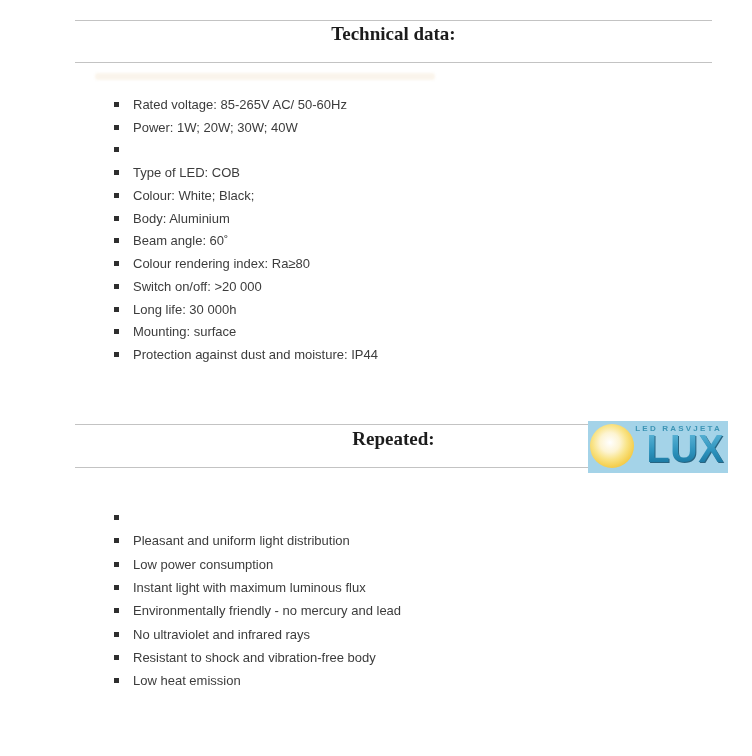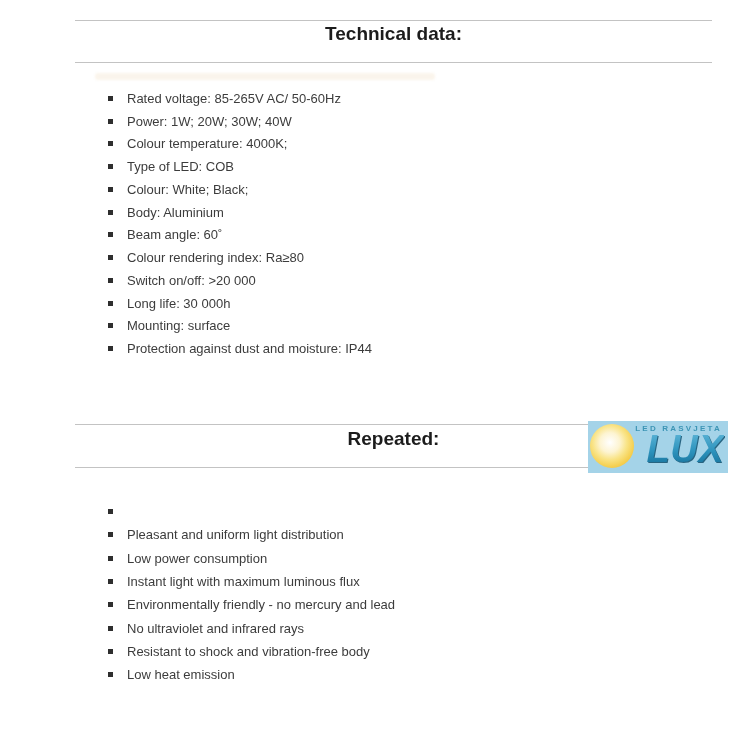--- a/index.html
+++ b/index.html
@@ -7,30 +7,30 @@
     position:relative;width:752px;height:756px;background:#ffffff;overflow:hidden;
     font-family:"Liberation Sans",sans-serif;
   }
   .rule{position:absolute;left:75px;width:637px;height:1px;background:#c3c3c3;}
   .rule-1{top:20px}
   .rule-2{top:62px}
   .rule-3{top:424px}
   .rule-4{top:467px}
   .heading{
     position:absolute;left:75px;width:637px;text-align:center;
-    font-family:Liberation Sans, sans-serif;font-weight:bold;
+    font-family:Liberation Serif, serif;font-weight:bold;
     font-size:19px;line-height:20px;color:#1c1c1c;
   }
   .h-tech{top:24px}
   .h-feat{top:429px}
   .smudge{
     position:absolute;left:95px;top:73px;width:340px;height:7px;
     background:#f3e2c9;opacity:.35;filter:blur(1px);border-radius:3px;
   }
-  ul.list{position:absolute;left:106px;margin:2px;padding:0;list-style:none;}
+  ul.list{position:absolute;left:106px;margin:8px;padding:0;list-style:none;}
   .list-tech{top:85px}
   .list-feat{top:498px}
   .li{display:flex;align-items:center;}
   .list-tech .li{height:22.75px}
   .list-feat .li{height:23.3px}
   .bullet{flex:none;width:5px;height:5px;background:#2e2e2e;margin-right:14px;}
   .li-text{font-size:13px;color:#3c3c3c;white-space:nowrap;}
   
   .logo{position:absolute;left:588px;top:421px;width:140px;height:52px;background:#a4d3e8;}
   .sun{
@@ -40,21 +40,20 @@
   .tagline{
     position:absolute;right:6px;top:3px;font-size:8px;font-weight:bold;
     letter-spacing:2.2px;color:#3d95b5;white-space:nowrap;
   }
   .brand{
     position:absolute;right:4px;top:8px;font-size:38px;font-weight:bold;line-height:40px;
     background:linear-gradient(180deg,#63b9da 0%, #2d93bd 55%, #136d96 100%);
     -webkit-background-clip:text;background-clip:text;color:transparent;
     filter:drop-shadow(1px 1px 0 rgba(18,80,110,.85));
     letter-spacing:0.5px;
-    font-style:italic;
   }
 </style>
 </head>
 <body>
 
 <div class="page">
 
   <div class="rule rule-1"></div>
   <div class="heading h-tech">Technical data:</div>
   <div class="rule rule-2"></div>
@@ -69,21 +68,20 @@
       </li>
 
       <li class="li">
         <span class="bullet"></span>
         <span class="li-text">Power: 1W; 20W; 30W; 40W</span>
       </li>
 
 
       <li class="li">
         <span class="bullet"></span>
-        <span class="li-text">Colour temperature: 4000K;</span>
       </li>
 
       <li class="li">
         <span class="bullet"></span>
         <span class="li-text">Type of LED: COB</span>
       </li>
 
       <li class="li">
         <span class="bullet"></span>
         <span class="li-text">Colour: White; Black;</span>

